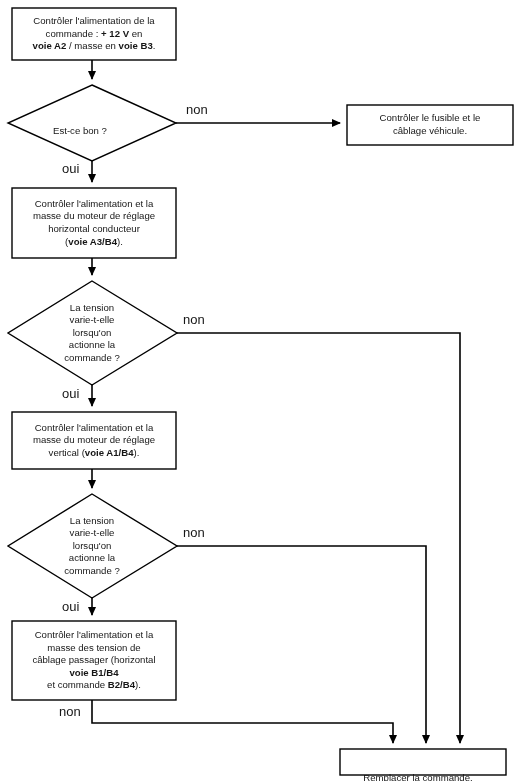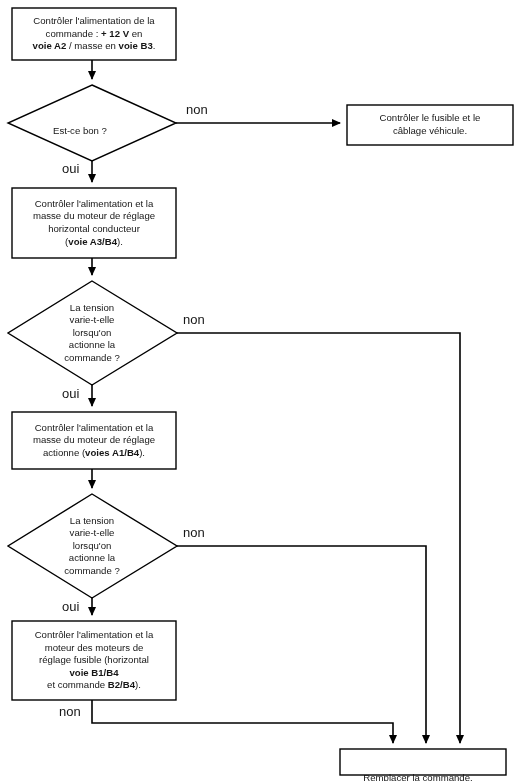--- a/index.html
+++ b/index.html
@@ -132,39 +132,39 @@
       <span>lorsqu'on</span><br>
       <span>actionne la</span><br>
       <span>commande ?</span>
     </span>
   </div>
 
   <div class="node-text" style="left:14px; top:414px; width:160px; height:53px;">
     <span>
       <span>Contrôler l'alimentation et la</span><br>
       <span>masse du moteur de réglage</span><br>
-      <span>actionne (</span><b>voies A1/B4</b><span>).</span>
+      <span>vertical (</span><b>voie A1/B4</b><span>).</span>
     </span>
   </div>
 
   <div class="node-text" style="left:42px; top:507px; width:100px; height:78px;">
     <span>
       <span>La tension</span><br>
       <span>varie-t-elle</span><br>
       <span>lorsqu'on</span><br>
       <span>actionne la</span><br>
       <span>commande ?</span>
     </span>
   </div>
 
   <div class="node-text" style="left:14px; top:623px; width:160px; height:75px;">
     <span>
       <span>Contrôler l'alimentation et la</span><br>
-      <span>moteur des moteurs de</span><br>
-      <span>réglage fusible (horizontal</span><br>
+      <span>masse des tension de</span><br>
+      <span>câblage passager (horizontal</span><br>
       <b>voie B1/B4</b><br>
       <span>et commande </span><b>B2/B4</b><span>).</span>
     </span>
   </div>
 
   <div class="node-text" style="left:342px; top:767px; width:136px; height:22px;padding-left:8px;">
     <span>Remplacer la commande.</span>
   </div>
 
   <div class="edge-label" style="left:186px; top:104px;">non</div>

